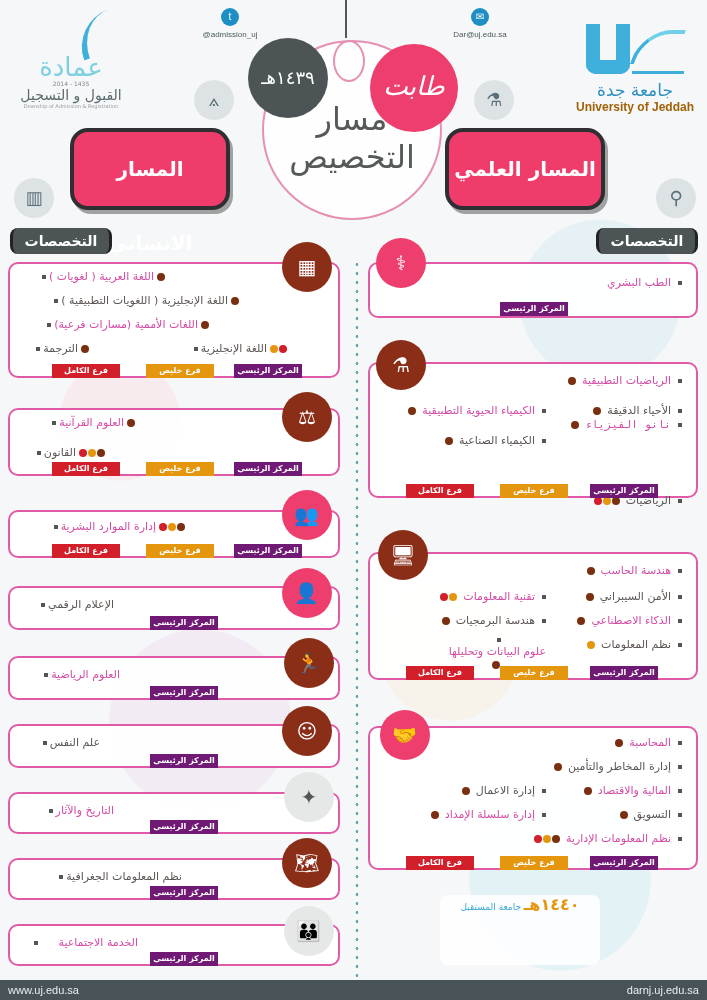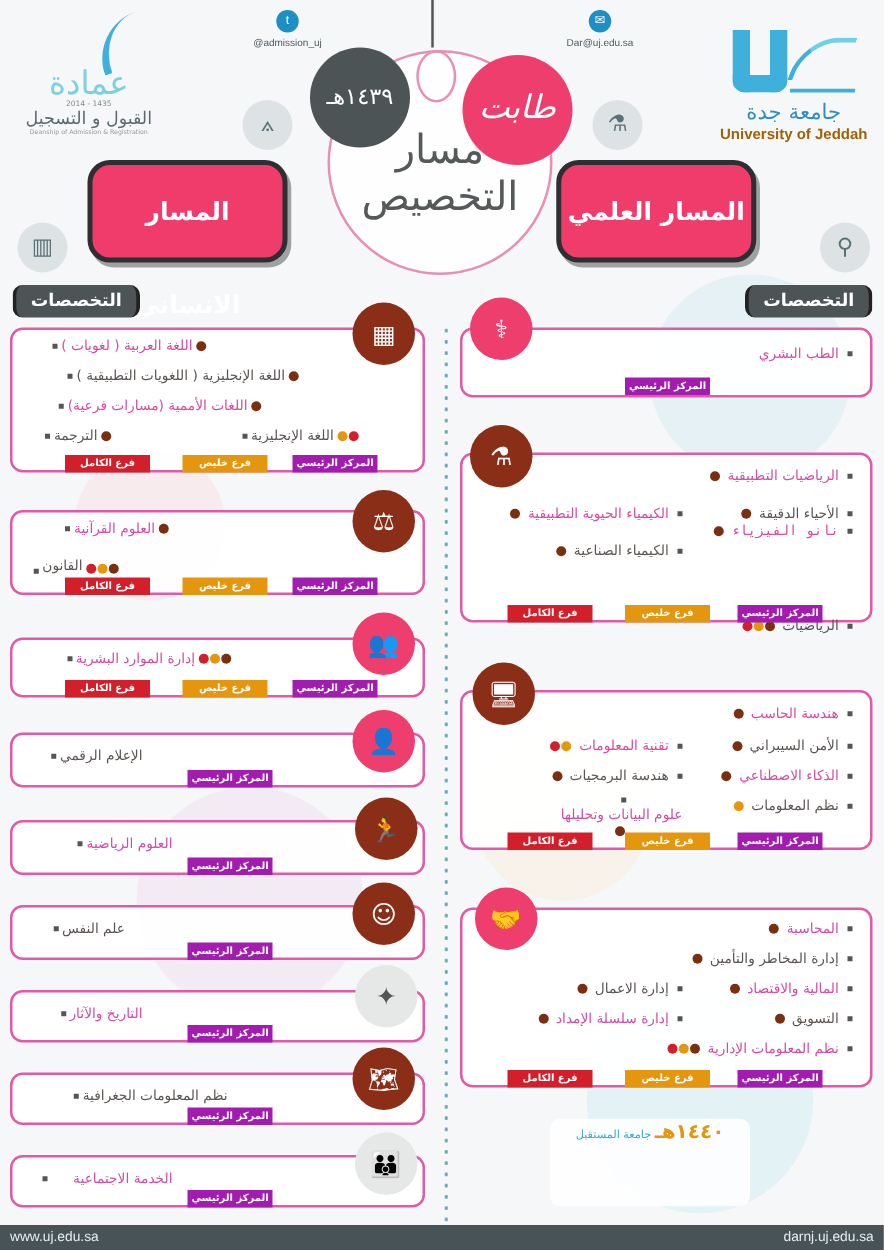--- a/index.html
+++ b/index.html
@@ -78,21 +78,21 @@
   .item { position: absolute; font-size: 11px; white-space: nowrap; direction: rtl; display: flex; align-items: center; gap: 3px; }
   .item .sq { width: 4px; height: 4px; background: #555; display: inline-block; margin-left: 4px; }
   .pink-t { color: #d44ba4; }
   .grey-t { color: #5b5552; }
   .dots { display: inline-flex; gap: 1px; margin-right: 3px; direction: ltr; }
   .dot { width: 8px; height: 8px; border-radius: 50%; display: inline-block; }
   .d-main { background: #7a3010; }
   .d-khulais { background: #e4960f; }
   .d-kamel { background: #d21f2a; }
   .badge { position: absolute; height: 14px; font-size: 8px; color: #fff; text-align: center; line-height: 14px; width: 68px; font-weight: bold; }
-  .b-main { background: #a21caf; }
+  .b-main { background: #701a75; }
   .b-khulais { background: #e4960f; }
   .b-kamel { background: #d21f2a; }
 
   .footer { position: absolute; z-index: 2; left: 0; top: 980px; width: 707px; height: 20px; background: #475357; color: #e6eef0; font-family: "Liberation Sans", sans-serif; font-size: 11px; line-height: 20px; padding: 0 8px; display: flex; justify-content: space-between; }
 
   .brand-box { left: 440px; top: 895px; width: 160px; height: 70px; background: rgba(255,255,255,0.85); border-radius: 8px; text-align: center; }
   .brand-box .t1 { color: #3aa7d6; font-size: 28px; line-height: 36px; }
   .brand-box .t2 { font-size: 9px; color: #3aa7d6; }
   .brand-box .t2 span { color: #e4960f; font-size: 16px; font-weight: bold; }
 </style>
@@ -373,21 +373,21 @@
 <div class="card-icon ic-brown" style="left:282px;top:242px;">▦</div>
 
 <div class="card" style="left:8px;top:408px;width:332px;height:68px;">
   <div class="item pink-t" style="right:200px;top:6px;">
       <span class="dots">
         <i class="dot d-main"></i>
       </span>
       <span>العلوم القرآنية</span>
       <span class="sq"></span>
     </div>
-  <div class="item grey-t" style="right:240px;top:36px;align-items:flex-end;">
+  <div class="item grey-t" style="right:230px;top:36px;">
       <span class="dots">
         <i class="dot d-kamel"></i>
         <i class="dot d-khulais"></i>
         <i class="dot d-main"></i>
       </span>
       <span>القانون</span>
       <span class="sq"></span>
     </div>
   <div class="badge b-main" style="left:224px;top:52px;">المركز الرئيسي</div>
   <div class="badge b-khulais" style="left:136px;top:52px;">فرع خليص</div>
@@ -414,21 +414,21 @@
 <div class="card" style="left:8px;top:586px;width:332px;height:44px;">
   <div class="item grey-t" style="right:224px;top:10px;">
       <span>الإعلام الرقمي</span>
       <span class="sq"></span>
     </div>
   <div class="badge b-main" style="left:140px;top:28px;">المركز الرئيسي</div>
 </div>
 <div class="card-icon ic-pink" style="left:282px;top:568px;">👤</div>
 
 <div class="card" style="left:8px;top:656px;width:332px;height:44px;">
-  <div class="item pink-t" style="right:200px;top:10px;justify-content:center;">
+  <div class="item pink-t" style="right:218px;top:10px;justify-content:center;">
       <span>العلوم الرياضية</span>
       <span class="sq"></span>
     </div>
   <div class="badge b-main" style="left:140px;top:28px;">المركز الرئيسي</div>
 </div>
 <div class="card-icon ic-brown" style="left:284px;top:638px;">🏃</div>
 
 <div class="card" style="left:8px;top:724px;width:332px;height:44px;">
   <div class="item grey-t" style="right:238px;top:10px;">
       <span>علم النفس</span>

